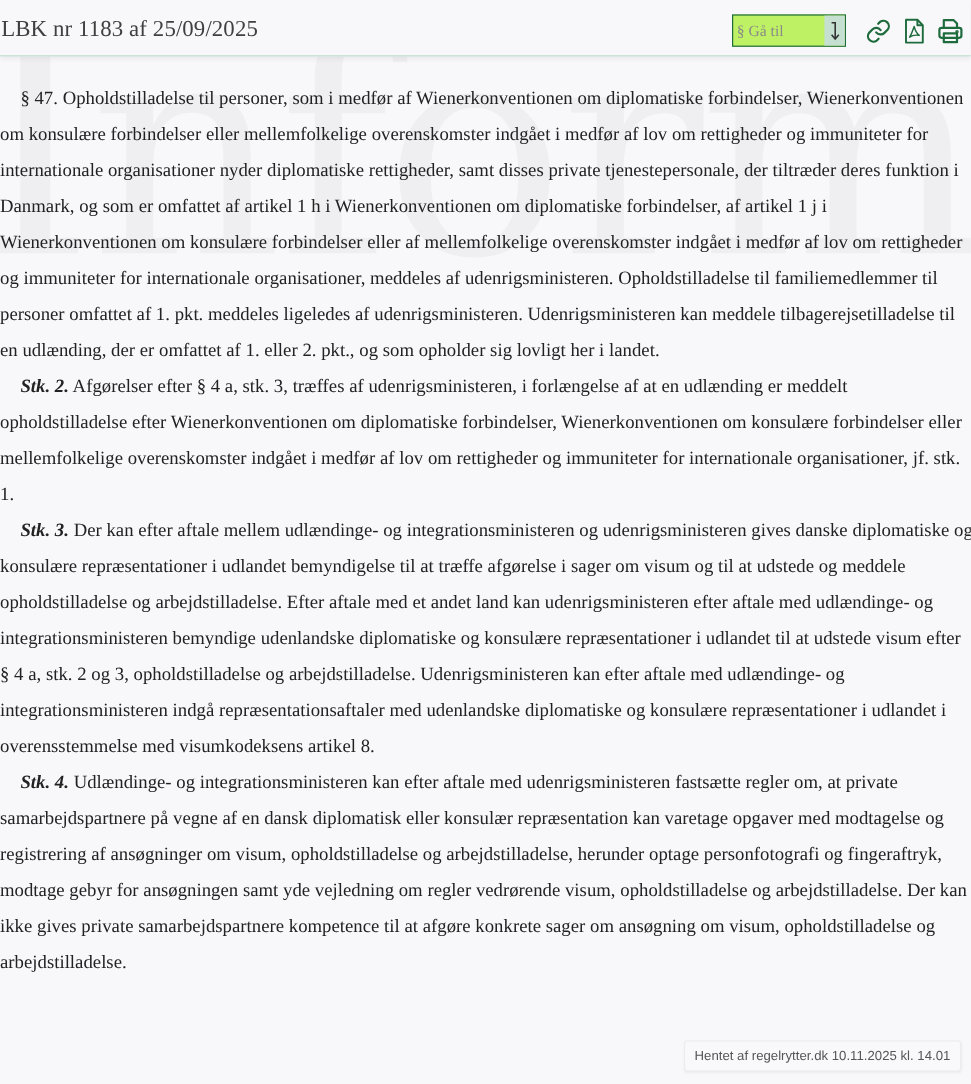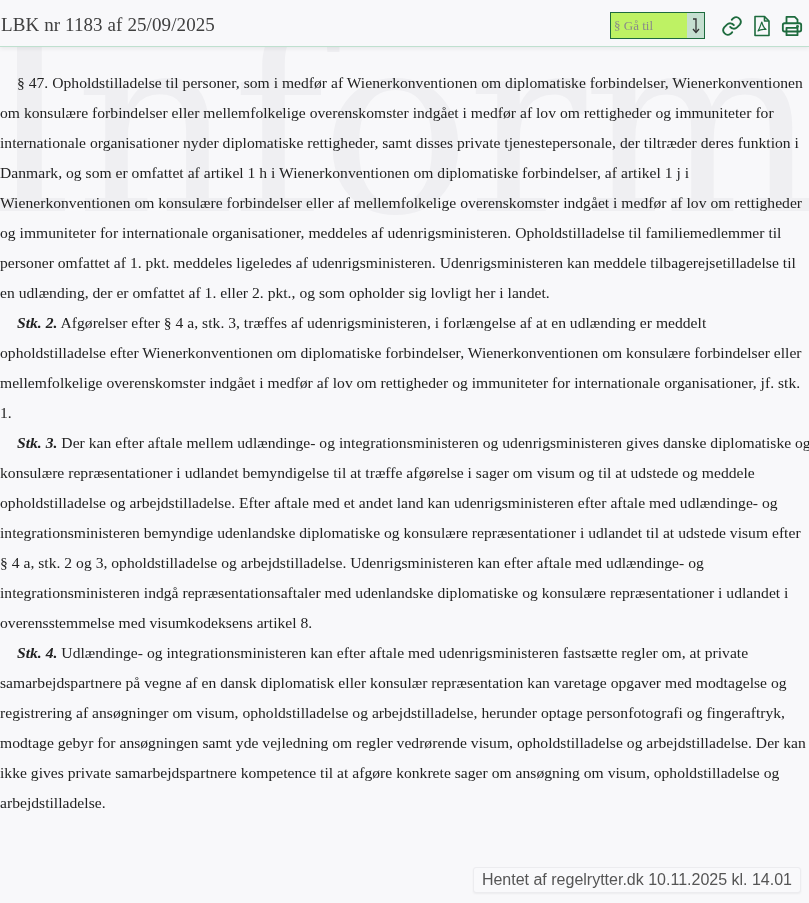--- a/index.html
+++ b/index.html
@@ -109,21 +109,21 @@
       position: absolute;
       right: 8px;
       bottom: 10px;
       height: 26px;
       padding: 0 8px;
       background: #f9f9fb;
       border: 1px solid #ececef;
       border-radius: 3px;
       box-shadow: 0 1px 2px rgba(0,0,0,0.05);
       font-family: "Liberation Sans", "DejaVu Sans", sans-serif;
-      font-size: 16px;
+      font-size: 11px;
       color: #555;
       display: flex;
       align-items: center;
       z-index: 2;
     }
   </style>
 </head>
 <body>
 
 <div class="watermark">Informa</div>

